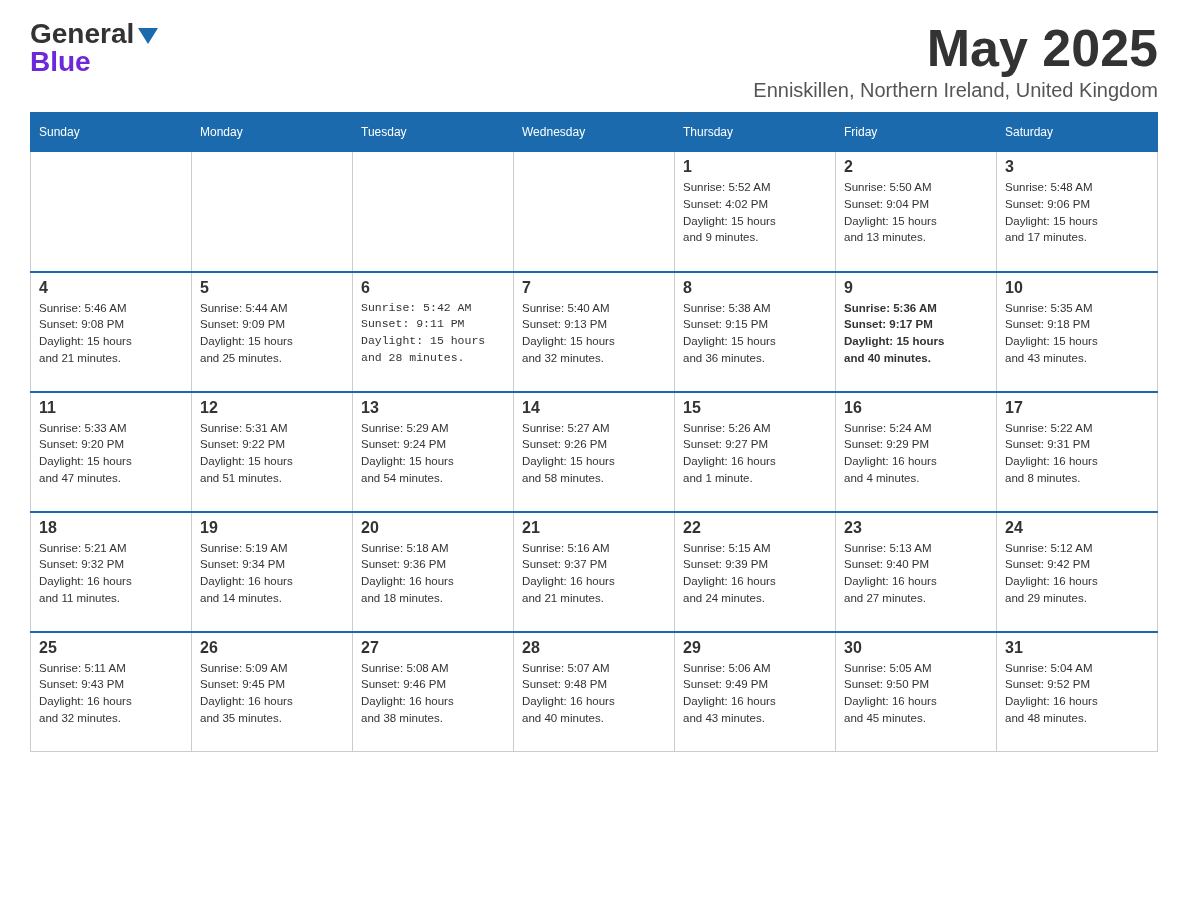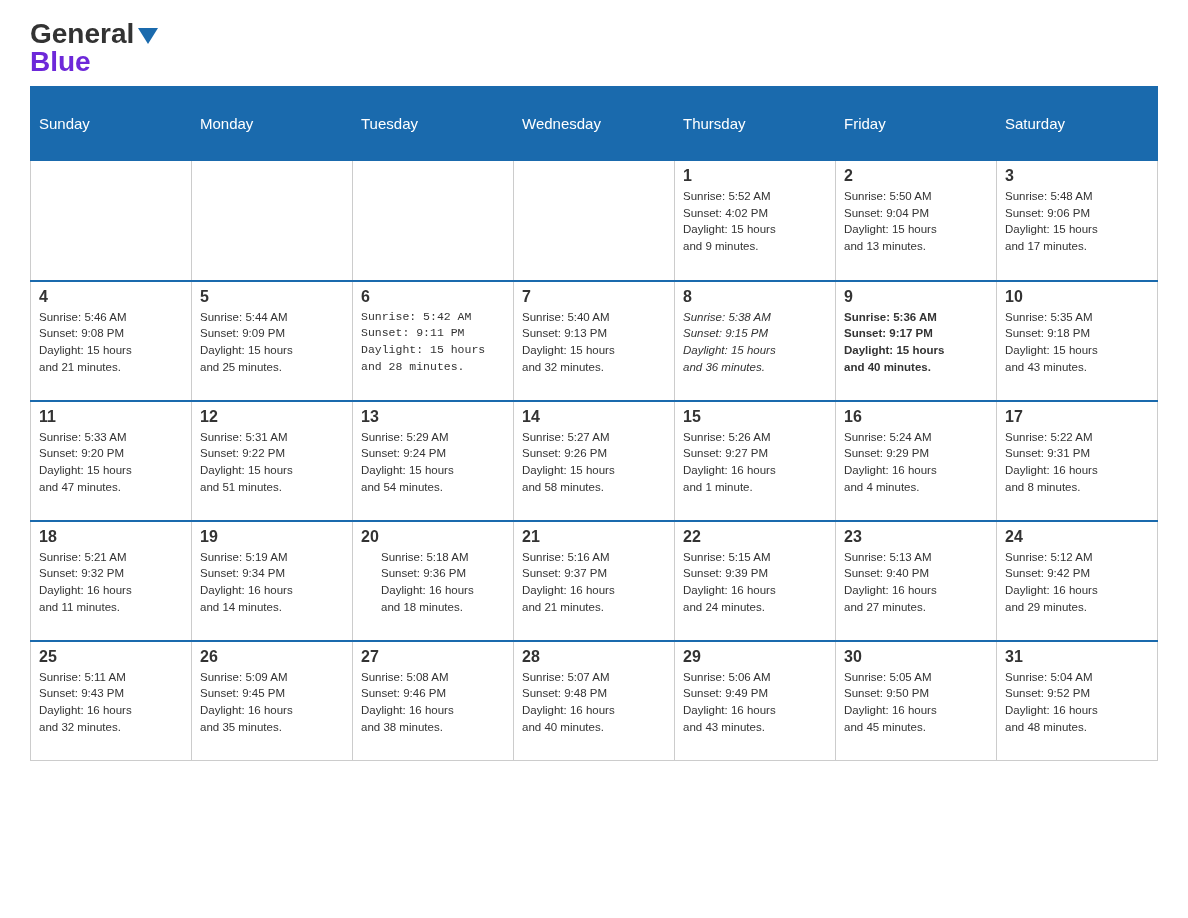--- a/index.html
+++ b/index.html
@@ -57,23 +57,23 @@
       margin-top: 2px;
     }
     .calendar {
       width: 100%;
       border-collapse: collapse;
       margin-top: 10px;
     }
     .calendar th {
       background: #1a6aad;
       color: #fff;
-      padding: 28px 8px;
+      padding: 12px 8px;
       text-align: left;
-      font-size: 15px;
+      font-size: 12px;
       font-weight: normal;
       border: 1px solid #1a6aad;
     }
     .calendar td {
       vertical-align: top;
       border: 1px solid #ccc;
       padding: 6px 8px;
       width: 14.28%;
       min-height: 100px;
       height: 120px;
@@ -100,20 +100,24 @@
 </head>
 <body>
 
 <div class="header">
   <div class="logo">
     <div style="display:flex; align-items:center;">
       <span class="logo-general">General</span>
       <div class="logo-triangle"></div>
     </div>
     <span class="logo-blue">Blue</span>
+  </div>
+  <div class="title-block">
+    <div class="month-title">May 2025</div>
+    <div class="location">Enniskillen, Northern Ireland, United Kingdom</div>
   </div>
 </div>
 
 <table class="calendar">
   <thead>
     <tr>
     <th>Sunday</th>
         <th>Monday</th>
         <th>Tuesday</th>
         <th>Wednesday</th>
@@ -174,21 +178,21 @@
         </td>
         <td>
           <span class="day-num">7</span>
           <div class="day-info" style="white-space: pre-line;">Sunrise: 5:40 AM
 Sunset: 9:13 PM
 Daylight: 15 hours
 and 32 minutes.</div>
         </td>
         <td>
           <span class="day-num">8</span>
-          <div class="day-info" style="white-space: pre-line; font-style: italic;">Sunrise: 5:38 AM
+          <div class="day-info" style="white-space: pre-line;">Sunrise: 5:38 AM
 Sunset: 9:15 PM
 Daylight: 15 hours
 and 36 minutes.</div>
         </td>
         <td>
           <span class="day-num">9</span>
           <div class="day-info" style="white-space: pre-line; font-weight: bold;">Sunrise: 5:36 AM
 Sunset: 9:17 PM
 Daylight: 15 hours
 and 40 minutes.</div>
@@ -262,21 +266,21 @@
         </td>
         <td>
           <span class="day-num">19</span>
           <div class="day-info" style="white-space: pre-line;">Sunrise: 5:19 AM
 Sunset: 9:34 PM
 Daylight: 16 hours
 and 14 minutes.</div>
         </td>
         <td>
           <span class="day-num">20</span>
-          <div class="day-info" style="white-space: pre-line; margin-left: 20px;">Sunrise: 5:18 AM
+          <div class="day-info" style="white-space: pre-line;">Sunrise: 5:18 AM
 Sunset: 9:36 PM
 Daylight: 16 hours
 and 18 minutes.</div>
         </td>
         <td>
           <span class="day-num">21</span>
           <div class="day-info" style="white-space: pre-line;">Sunrise: 5:16 AM
 Sunset: 9:37 PM
 Daylight: 16 hours
 and 21 minutes.</div>

